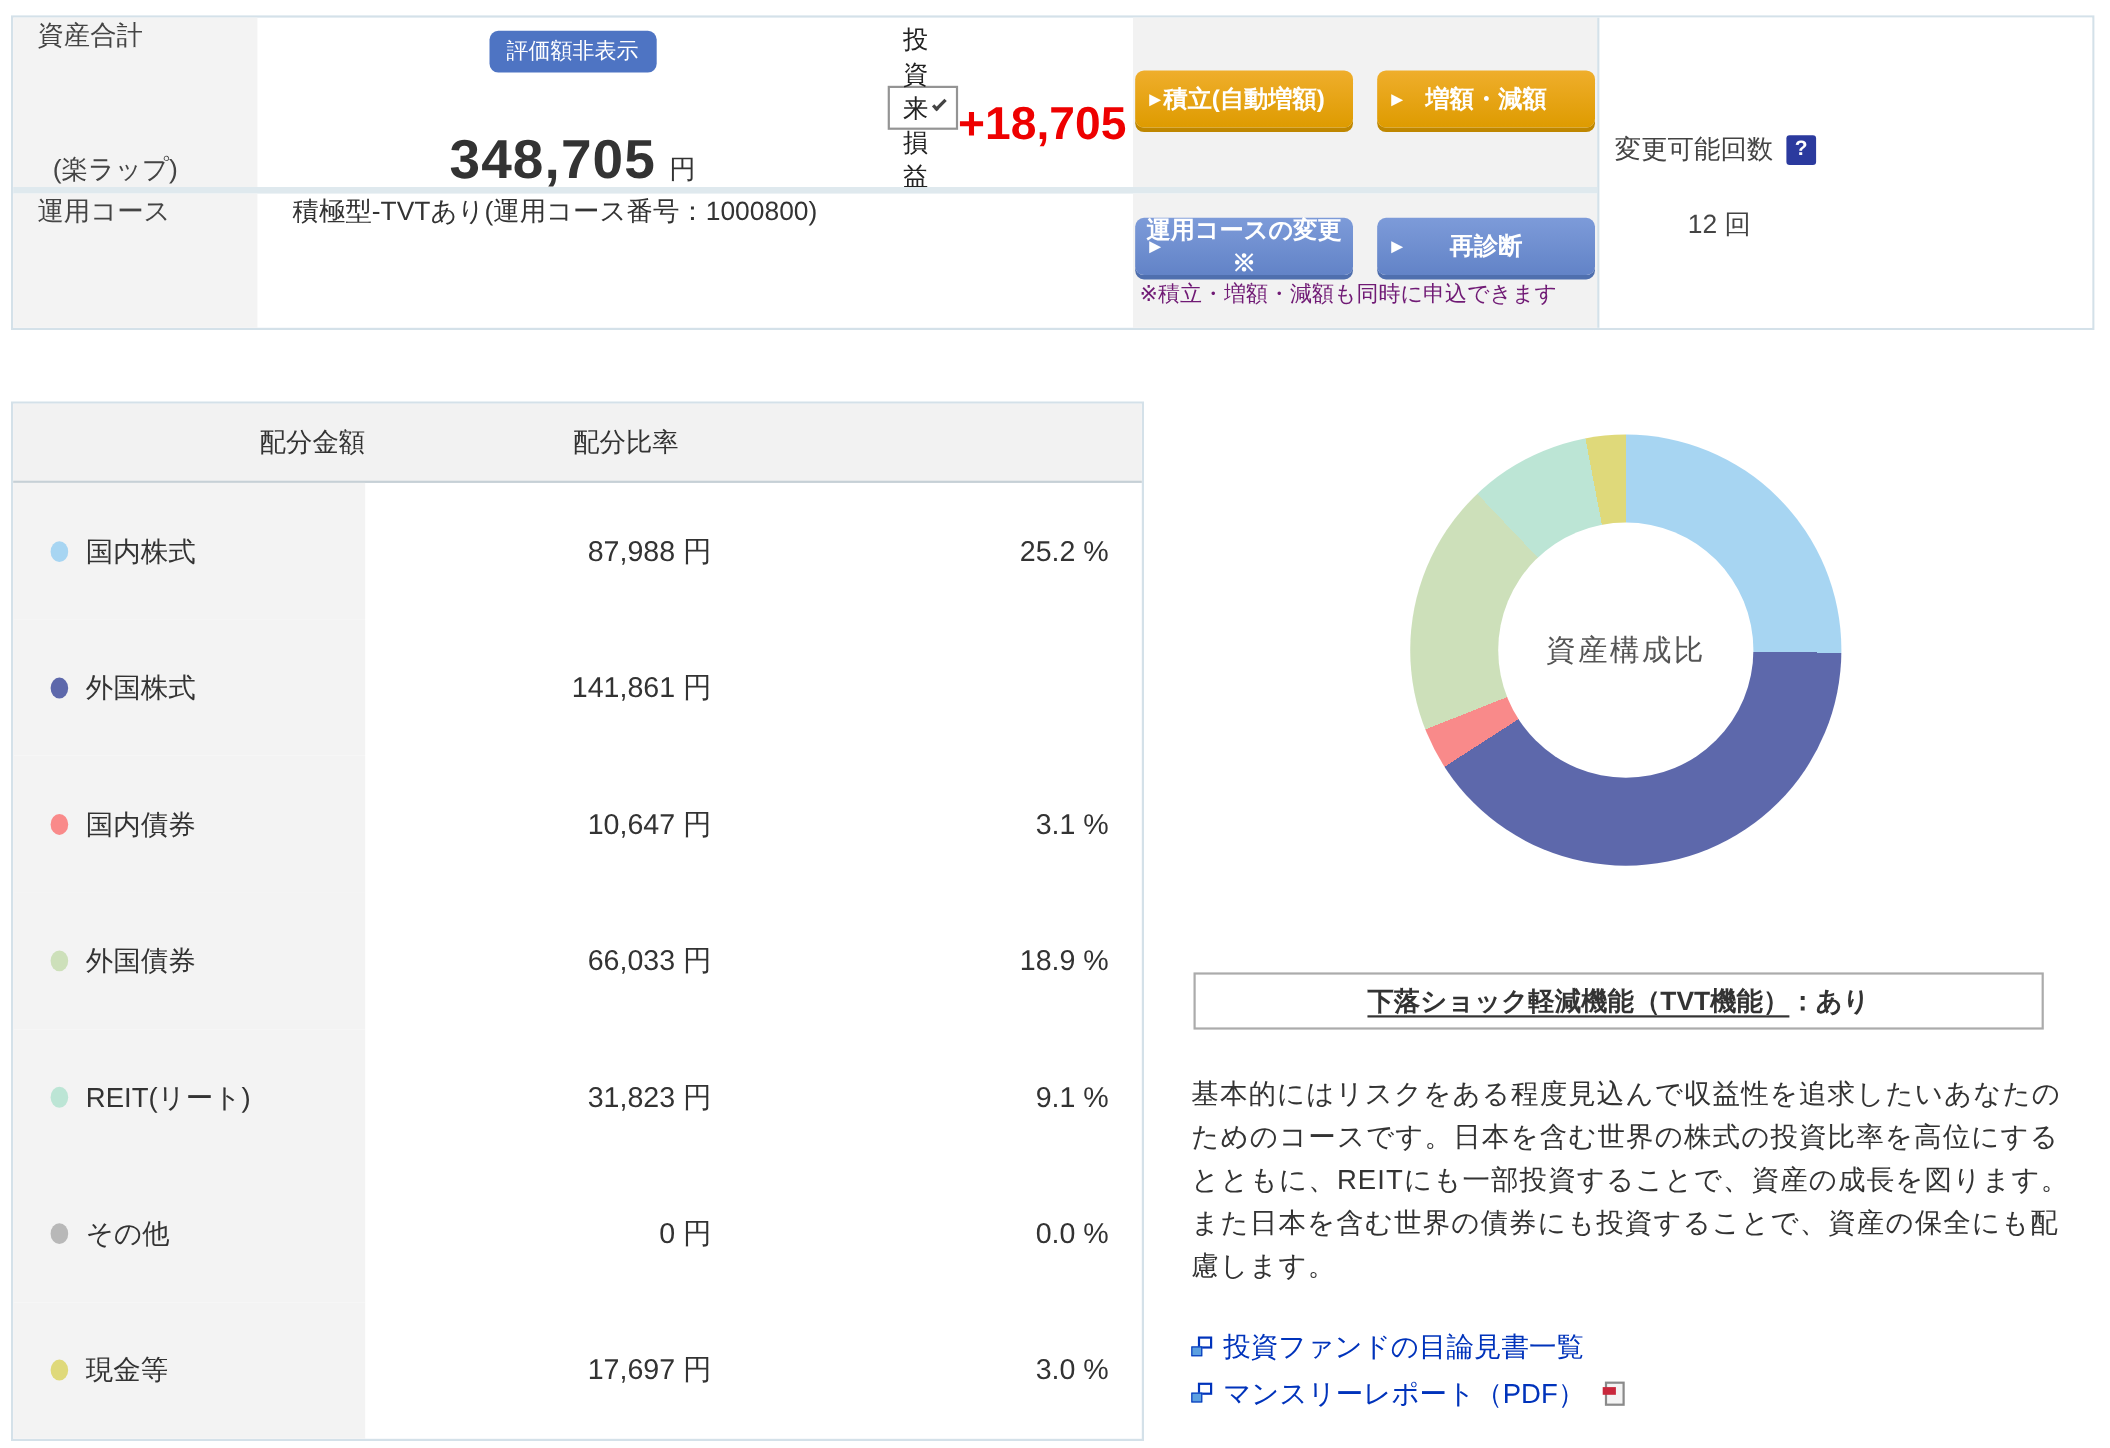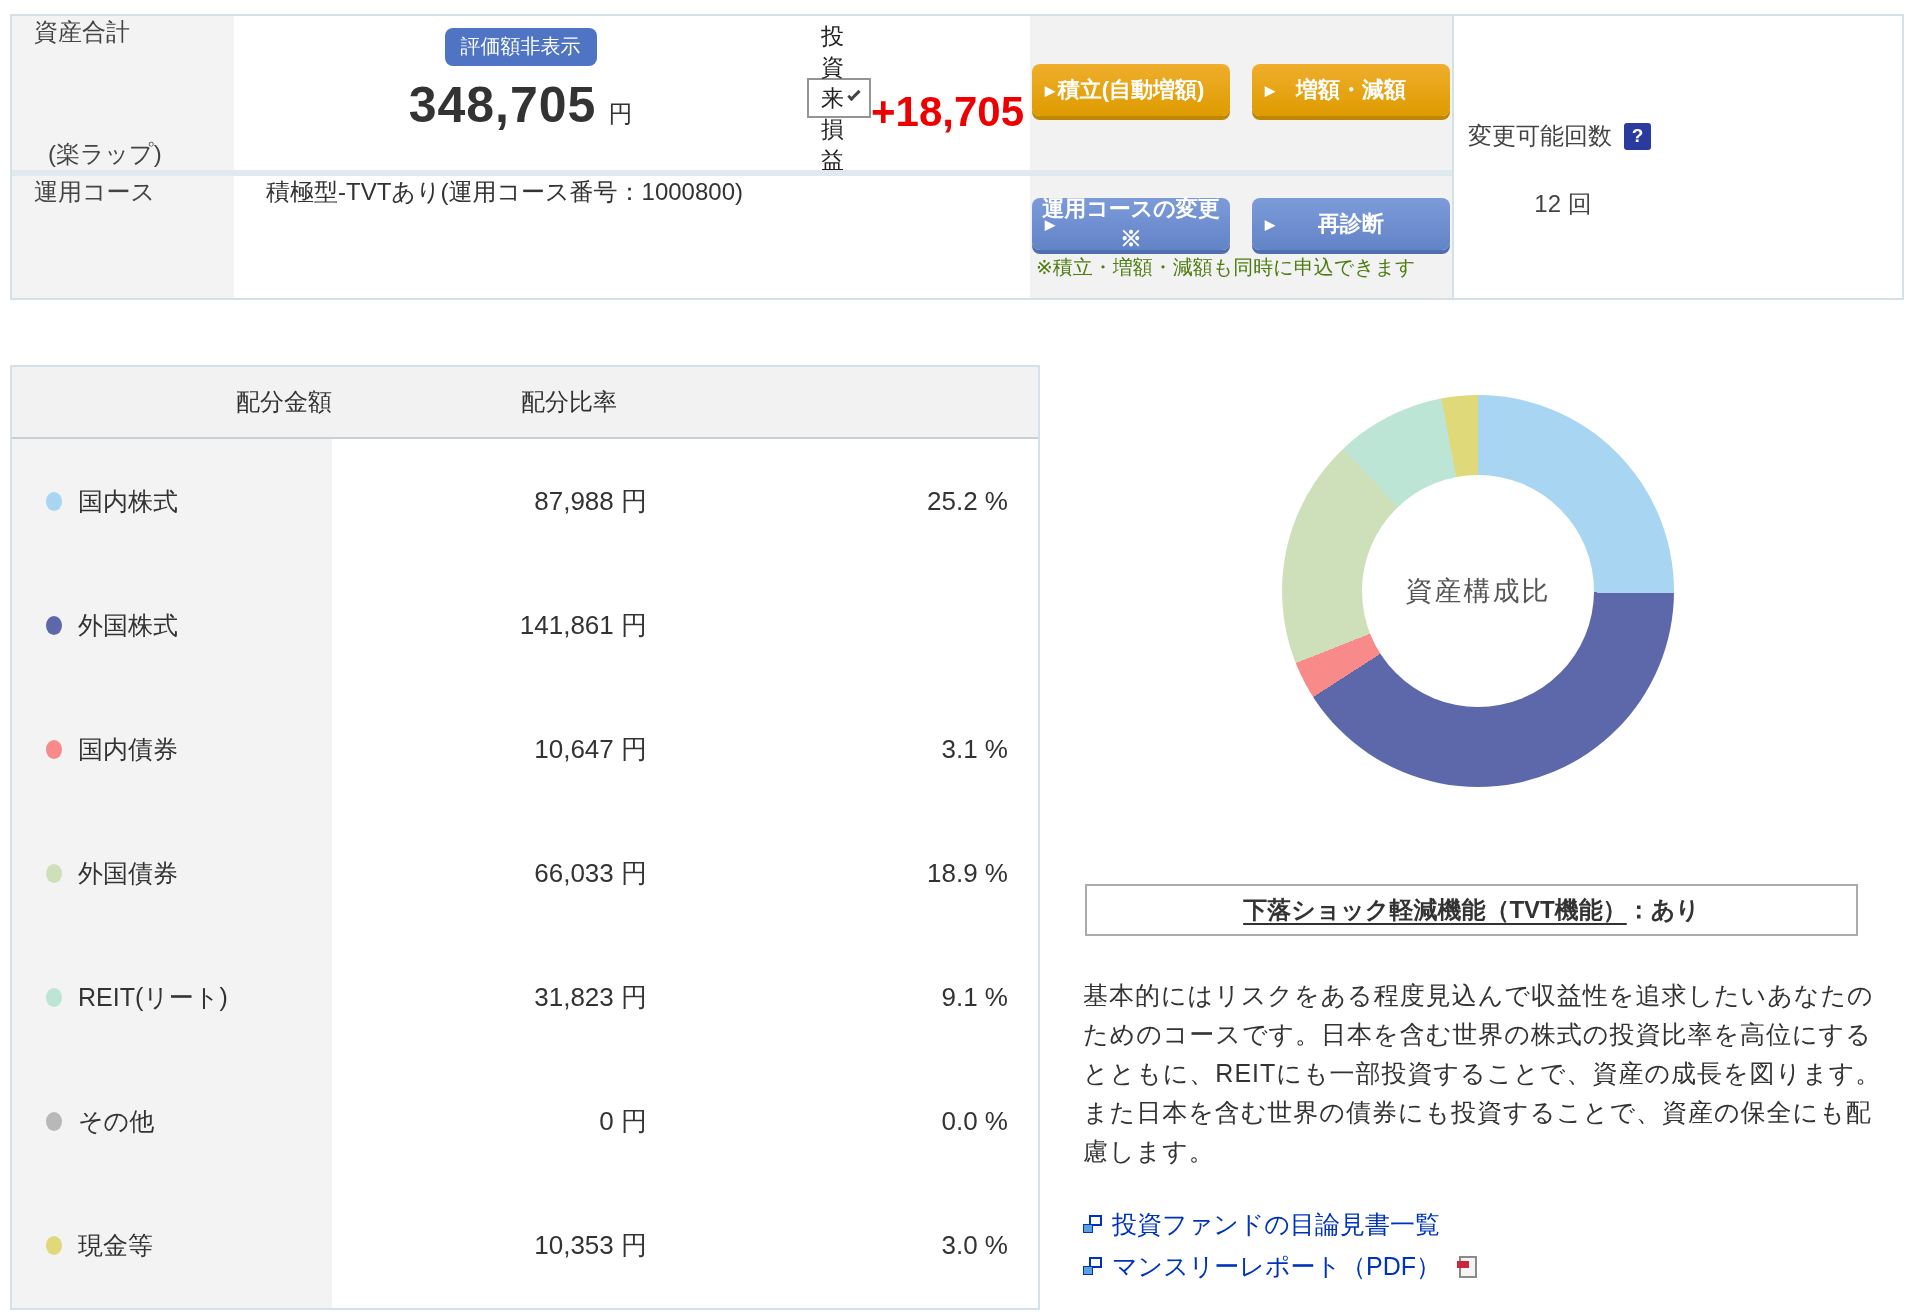--- a/index.html
+++ b/index.html
@@ -10,21 +10,21 @@
   
   .top-box { position:absolute; left:10px; top:14px; width:1894px; height:286px;
     border:2px solid #d4e1e9; display:flex; background:#fff; }
   .top-left { flex:1; display:flex; flex-direction:column; }
   .trow1 { height:154px; display:flex; }
   .hdiv { height:6px; background:#dfe9ee; }
   .trow2 { flex:1; display:flex; }
   .cell-label { width:222px; background:#f3f3f3; padding-left:22px;
     display:flex; flex-direction:column; justify-content:space-between; font-size:24px; color:#444; }
   .cell-label .sub { padding-left:14px; margin-top:6px; }
-  .cell-amount { width:573px; display:flex; flex-direction:column; align-items:center; padding-top:12px; }
+  .cell-amount { width:573px; display:flex; flex-direction:column; align-items:center; padding-top:12px;gap:40px; }
   .badge { background:#4e74c3; color:#fff; font-size:20px; padding:5px 16px 6px;
     border-radius:8px; cursor:pointer; }
   .amount-line { margin-top:10px; display:flex; align-items:baseline; gap:12px; }
   .amount-big { font-size:50px; font-weight:bold; color:#333; letter-spacing:1px; }
   .unit { font-size:24px; color:#333; }
   .cell-pl { width:223px; display:flex; flex-direction:row; align-items:center; padding-top:10px; }
   .pl-select { width:196px; height:40px; border:2px solid #949494; background:#fff;
     display:flex; align-items:center; justify-content:space-between; padding:0 12px; cursor:pointer; }
   .pl-select span { font-size:23px; color:#222; }
   .chev { width:13px; height:13px; border-right:3px solid #444; border-bottom:3px solid #444;
@@ -35,21 +35,21 @@
   .cell-btns { flex:1; background:#f2f2f2; display:flex; align-items:flex-start;
     justify-content:center; gap:22px; padding-top:48px; }
   .cell-btns2 { flex:1; background:#f2f2f2; display:flex; flex-direction:column; align-items:center; padding-top:22px; }
   .btn-row { display:flex; gap:22px; }
   .btn { width:198px; height:52px; border-radius:8px; color:#fff; font-size:22px; font-weight:bold;
     display:flex; align-items:center; justify-content:center; position:relative; cursor:pointer;
     border:none; letter-spacing:0; }
   .btn .arr { position:absolute; left:13px; font-size:13px; top:50%; transform:translateY(-50%); }
   .btn-orange { background:linear-gradient(#efae2c,#de9b00); box-shadow:0 4px 0 #bf8700; }
   .btn-blue   { background:linear-gradient(#7d9bd9,#6283c7); box-shadow:0 4px 0 #4f6fae; }
-  .note { margin-top:4px; align-self:flex-start; padding-left:6px; font-size:20px; color:#4d7c0f; }
+  .note { margin-top:4px; align-self:flex-start; padding-left:6px; font-size:20px; color:#701a75; }
   .cell-course { width:796px; display:flex; align-items:flex-start; padding-left:32px; font-size:24px; color:#333; }
   .top-right { width:450px; border-left:2px solid #d4e1e9; background:#fff; padding:104px 0 0 14px; }
   .changes-line { display:flex; align-items:center; gap:12px; font-size:24px; color:#444; }
   .qicon { width:27px; height:27px; background:#2b3a9e; color:#fff; font-size:19px; font-weight:bold;
     display:flex; align-items:center; justify-content:center; border-radius:3px; cursor:pointer; }
   .changes-val { margin-top:36px; font-size:24px; color:#444; width:190px; text-align:center; }
 
   
   .alloc-box { position:absolute; left:10px; top:365px; width:1030px; height:945px;
     border:2px solid #d4e1e9; background:#fff; display:flex; flex-direction:column; }
@@ -222,21 +222,21 @@
             <span>その他</span>
           </div>
           <div class="c2">0 円</div>
           <div class="c3">0.0 %</div>
         </div>
         <div class="arow">
           <div class="c1">
             <span class="dot" style="background: rgb(223, 217, 122);"></span>
             <span>現金等</span>
           </div>
-          <div class="c2">10,353 円</div>
+          <div class="c2">17,697 円</div>
           <div class="c3">3.0 %</div>
         </div>
       </div>
   </div>
 
   <div class="donut" style="background: conic-gradient(rgb(167, 213, 242) 0%, rgb(167, 213, 242) 25.2%, rgb(93, 104, 171) 25.2%, rgb(93, 104, 171) 65.9%, rgb(249, 138, 138) 65.9%, rgb(249, 138, 138) 69%, rgb(205, 224, 186) 69%, rgb(205, 224, 186) 87.9%, rgb(188, 229, 213) 87.9%, rgb(188, 229, 213) 97%, rgb(223, 217, 122) 97%, rgb(223, 217, 122) 100%);">
     <div class="hole">
       <span>資産構成比</span>
     </div>
   </div>

